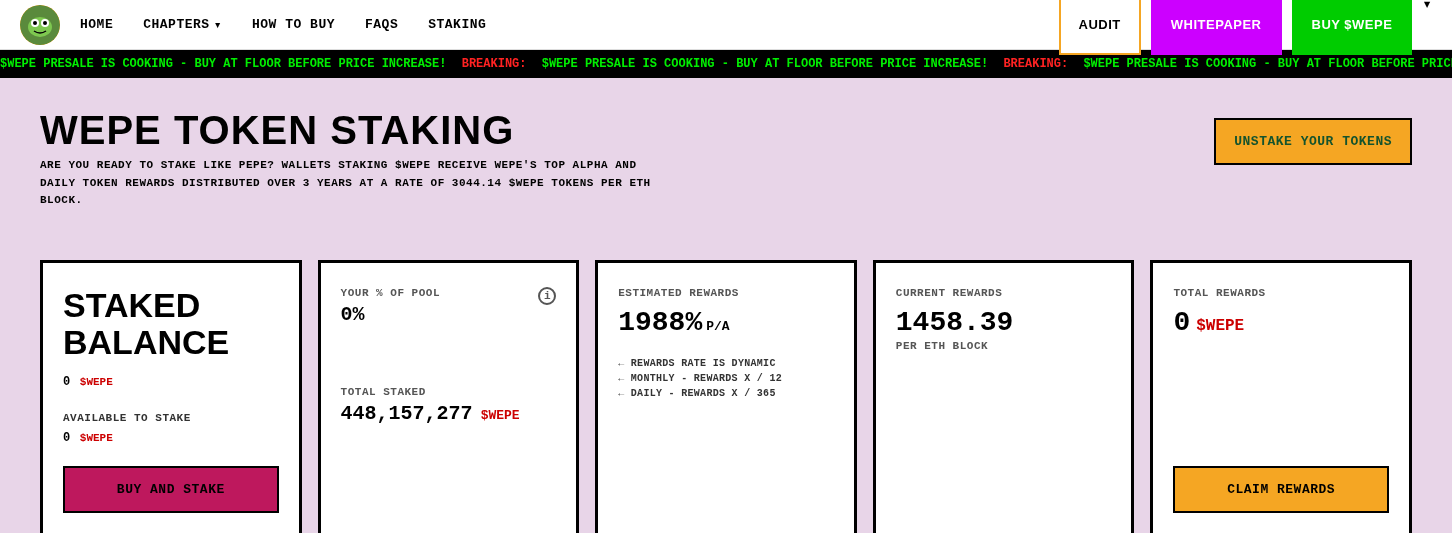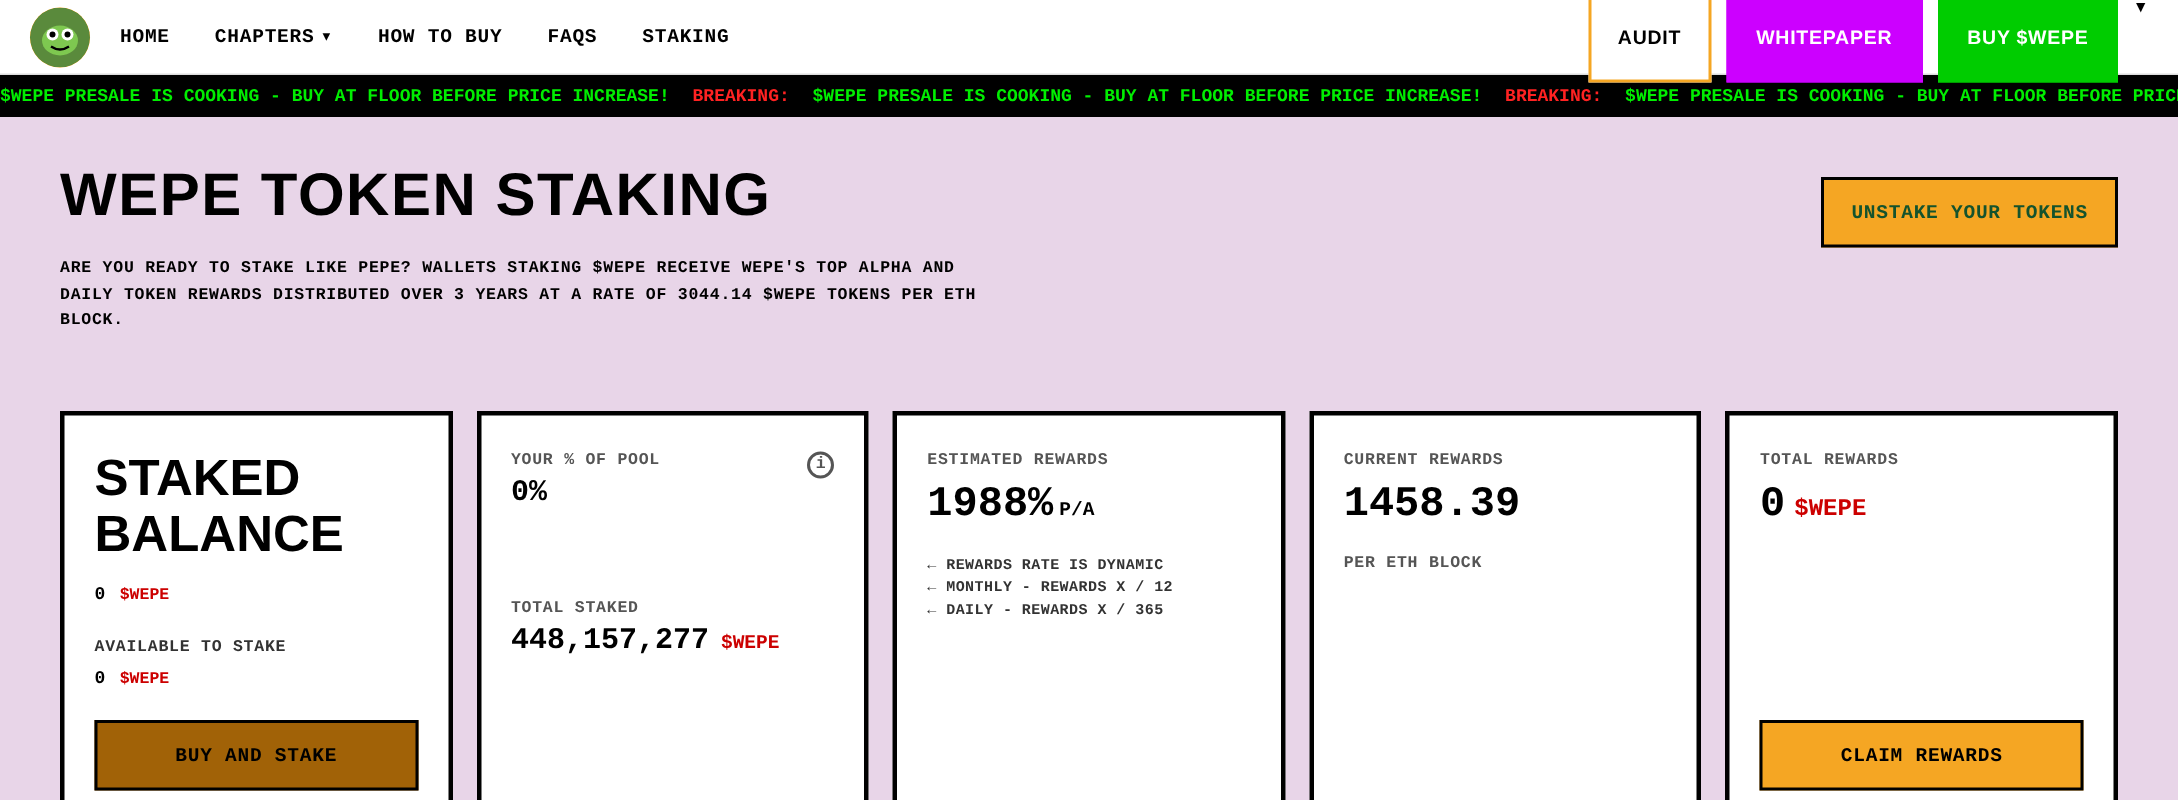--- a/index.html
+++ b/index.html
@@ -121,21 +121,21 @@
     .main {
       background: #e8d5e8;
       padding: 30px 40px 40px 40px;
     }
     .page-title {
       font-size: 40px;
       font-weight: 900;
       text-transform: uppercase;
       color: #000;
       letter-spacing: 1px;
-      margin-bottom: 18px;
+      margin-bottom: 4px;
       font-family: 'Impact', 'Arial Black', sans-serif;
     }
     .page-subtitle {
       font-size: 11px;
       font-weight: bold;
       text-transform: uppercase;
       color: #000;
       letter-spacing: 0.5px;
       max-width: 620px;
       line-height: 1.6;
@@ -184,21 +184,21 @@
     .available-label {
       font-size: 11px;
       font-weight: bold;
       text-transform: uppercase;
       color: #333;
       margin-top: 16px;
       margin-bottom: 4px;
       letter-spacing: 0.5px;
     }
     .btn-buy-stake {
-      background: #a16207;
+      background: #be185d;
       border: 2px solid #000;
       color: #000;
       font-weight: bold;
       font-size: 13px;
       padding: 14px;
       cursor: pointer;
       text-transform: uppercase;
       letter-spacing: 0.5px;
       margin-top: auto;
       font-family: 'Courier New', Courier, monospace;
@@ -294,21 +294,21 @@
       font-size: 28px;
       font-weight: 900;
       color: #000;
     }
     .per-eth {
       font-size: 11px;
       font-weight: bold;
       text-transform: uppercase;
       color: #555;
       letter-spacing: 0.5px;
-      margin-top: 18px;
+      margin-top: 2px;
     }
 
     
     .card-total .card-label {
       font-size: 11px;
       font-weight: bold;
       text-transform: uppercase;
       color: #555;
       letter-spacing: 0.5px;
       margin-bottom: 8px;

